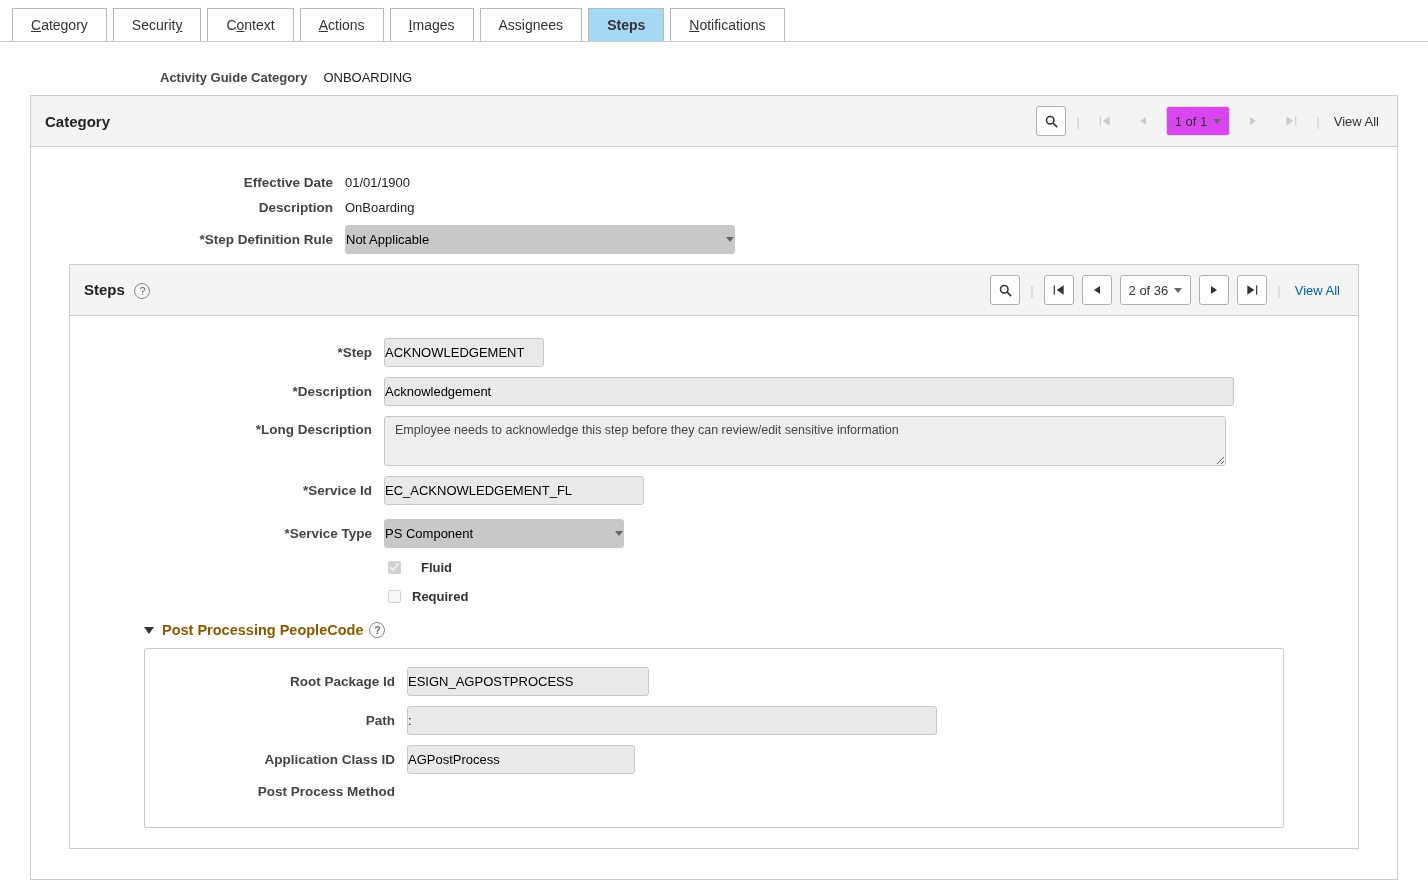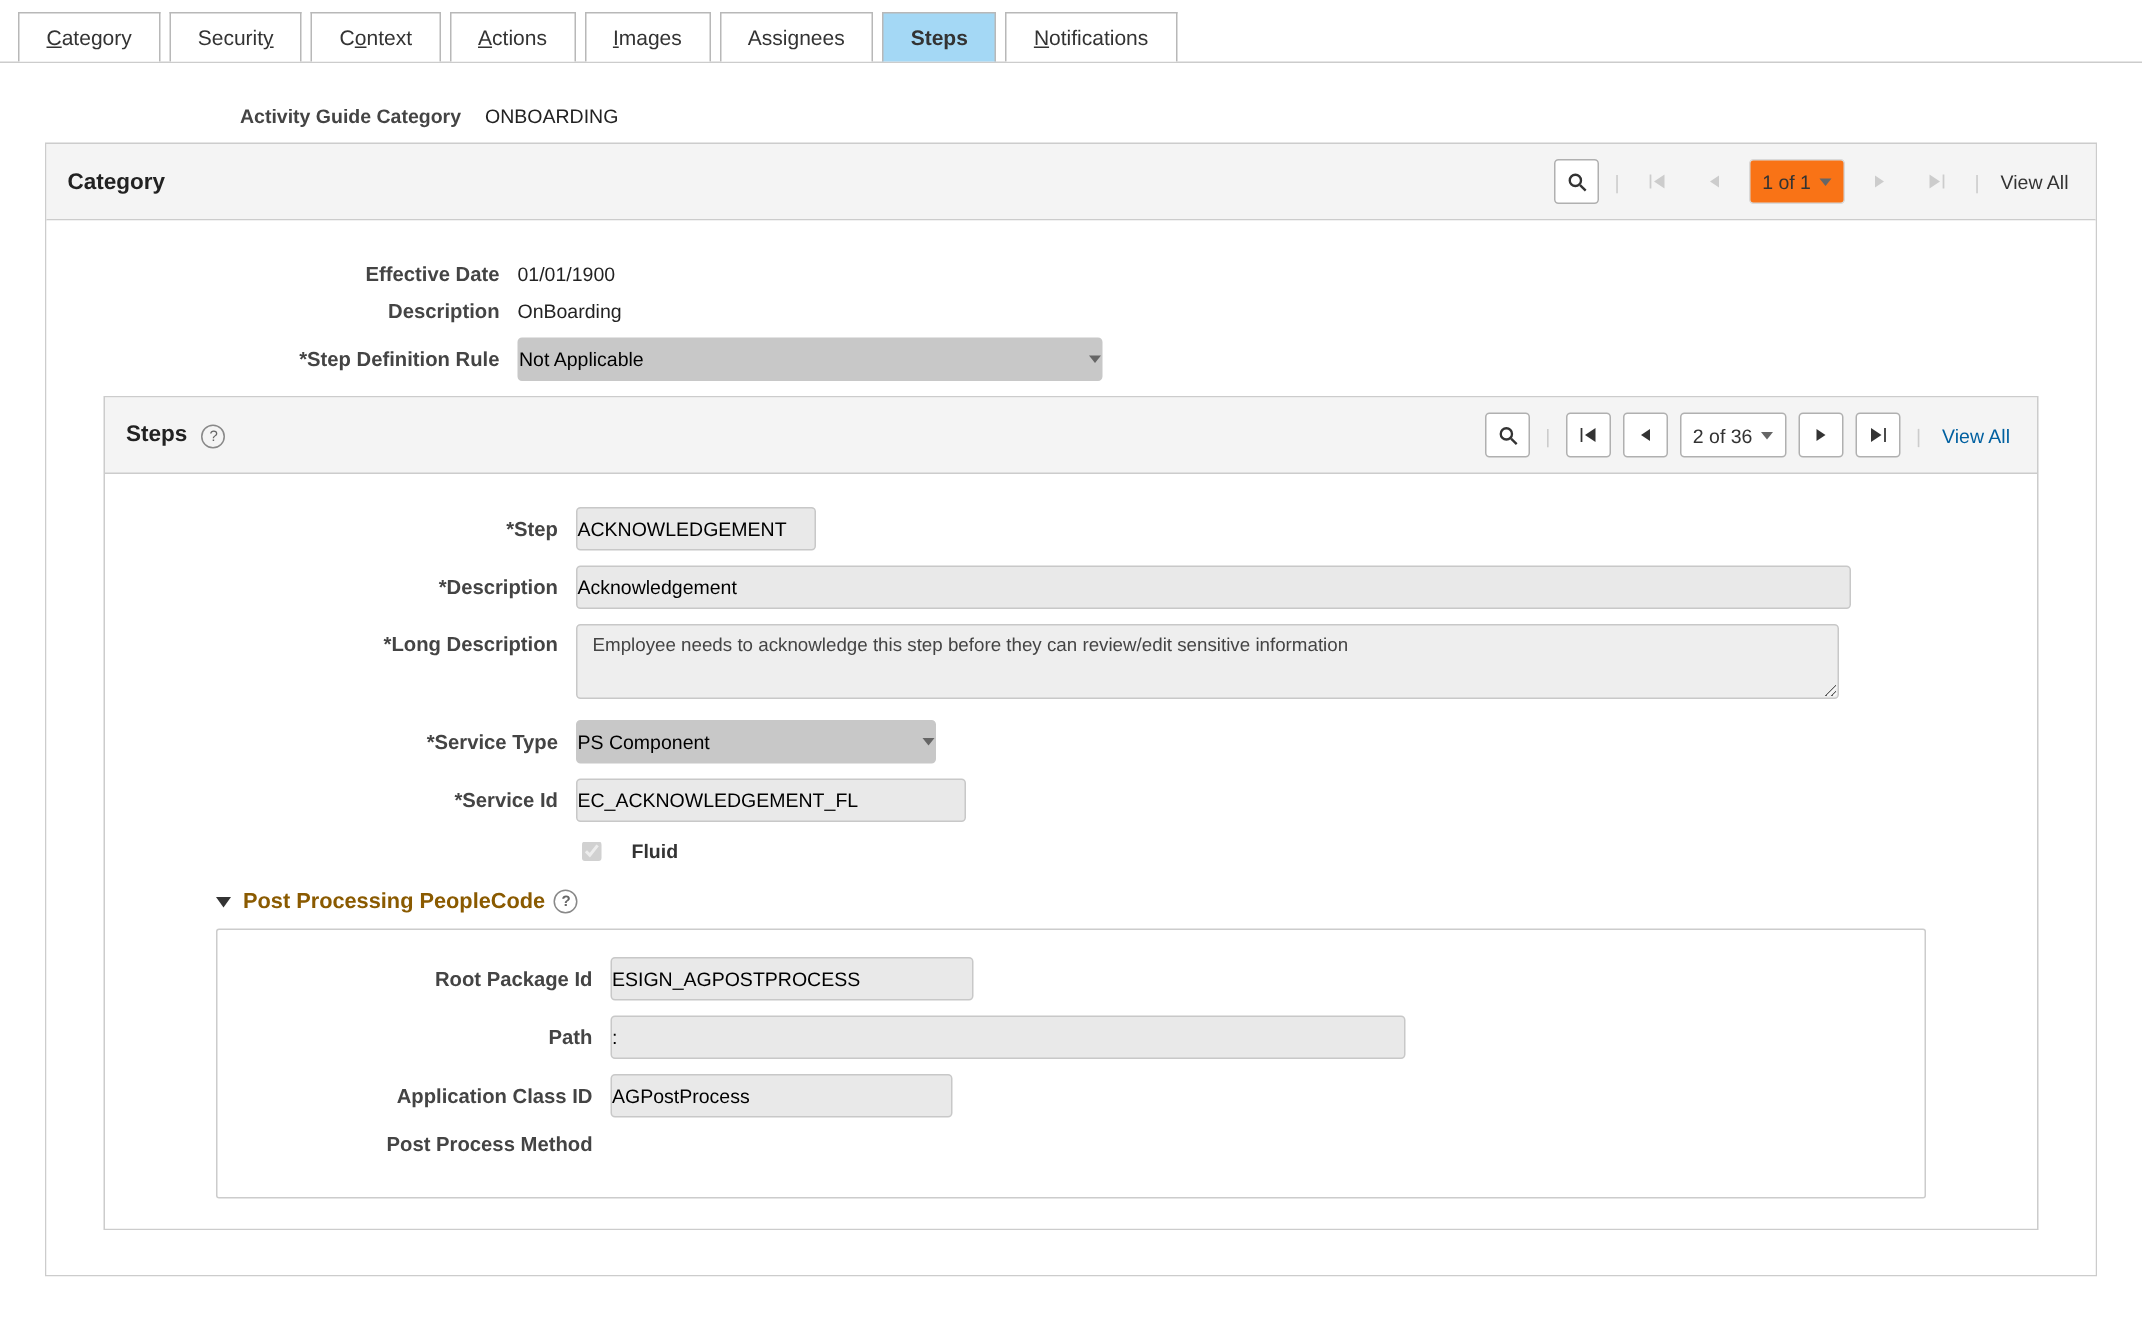--- a/index.html
+++ b/index.html
@@ -103,21 +103,21 @@
     border-radius: 3px;
     background: #f0f0f0;
     padding: 0 8px;
     display: inline-flex;
     align-items: center;
     gap: 6px;
     cursor: pointer;
     font-size: 13px;
   }
   .counter-btn.shaded {
-    background: #f97316;
+    background: #d946ef;
     border-color: #d9d9d9;
   }
   .viewall {
     color: #333;
     cursor: pointer;
     padding: 0 4px;
   }
   .viewall.link { color: #0060a0; }
   .caret-down {
     width: 0; height: 0;
@@ -338,38 +338,45 @@
           <div class="ro-input" style="width:160px;">ACKNOWLEDGEMENT</div>
         </div>
         <div class="form-row">
           <div class="form-label">*Description</div>
           <div class="ro-input" style="width:850px;">Acknowledgement</div>
         </div>
         <div class="form-row" style="align-items:flex-start;">
           <div class="form-label" style="padding-top:6px;">*Long Description</div>
           <div class="ro-textarea" style="width:842px; height:50px;">Employee needs to acknowledge this step before they can review/edit sensitive information</div>
         </div>
+        <div class="form-row">
+          <div class="form-label">*Service Id</div>
+          <div class="ro-input" style="width:260px;">EC_ACKNOWLEDGEMENT_FL</div>
+        </div>
         <div class="form-row" style="margin-top:14px;">
           <div class="form-label">*Service Type</div>
           <div class="ro-input dark" style="width:240px; display:flex; justify-content:space-between; align-items:center;">
             <span>PS Component</span>
             <span class="caret-down"></span>
           </div>
         </div>
         <div class="form-row">
-          <div class="form-label">*Service Id</div>
-          <div class="ro-input" style="width:260px;">EC_ACKNOWLEDGEMENT_FL</div>
-        </div>
-        <div class="form-row">
           <div class="form-label"></div>
           <div style="display:flex; align-items:center; gap:17px;">
             <input type="checkbox" checked="" disabled="" style="">
             <span style="font-weight:bold;">Fluid</span>
           </div>
         </div>
+        <div class="form-row">
+          <div class="form-label"></div>
+          <div style="display:flex; align-items:center; gap:8px;">
+            <input type="checkbox" disabled="" style="">
+            <span style="font-weight:bold;">Required</span>
+          </div>
+        </div>
 
         <div class="collapsible-hdr">
           <span class="tri-down"></span>
           <span>Post Processing PeopleCode</span>
           <span class="help-icon" style="border-color:#888;">?</span>
         </div>
         <div class="ppc-box">
           <div class="form-row">
             <div class="form-label" style="width:252px;">Root Package Id</div>
             <div class="ro-input" style="width:242px;">ESIGN_AGPOSTPROCESS</div>

